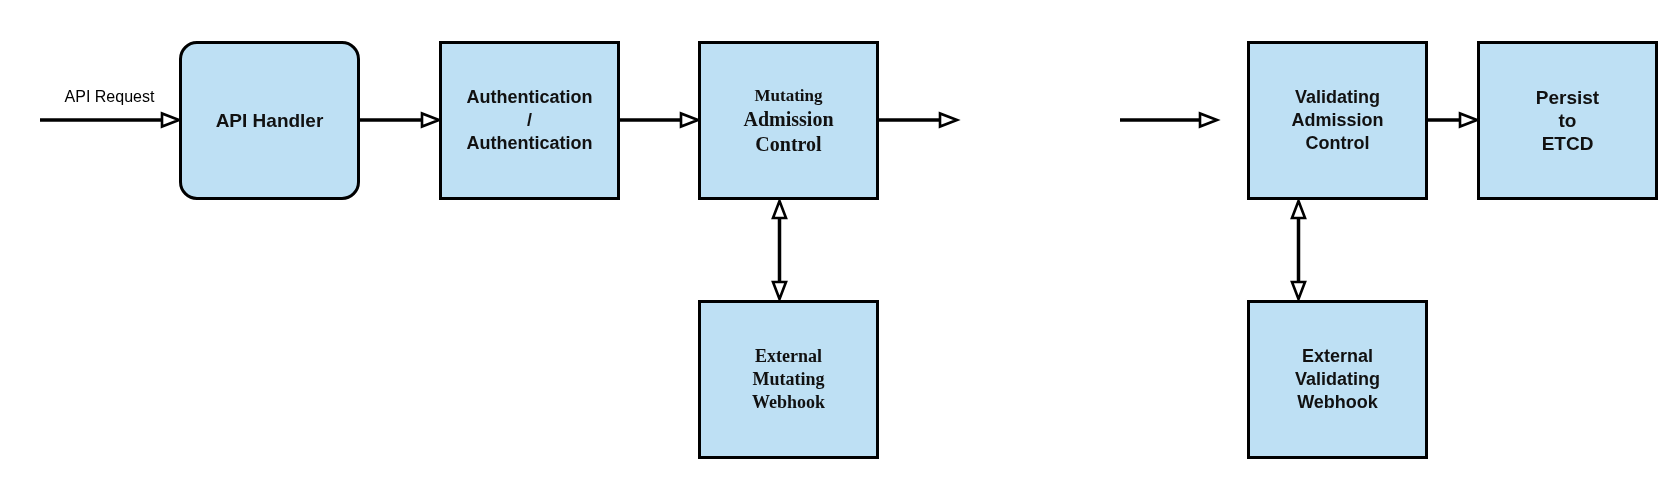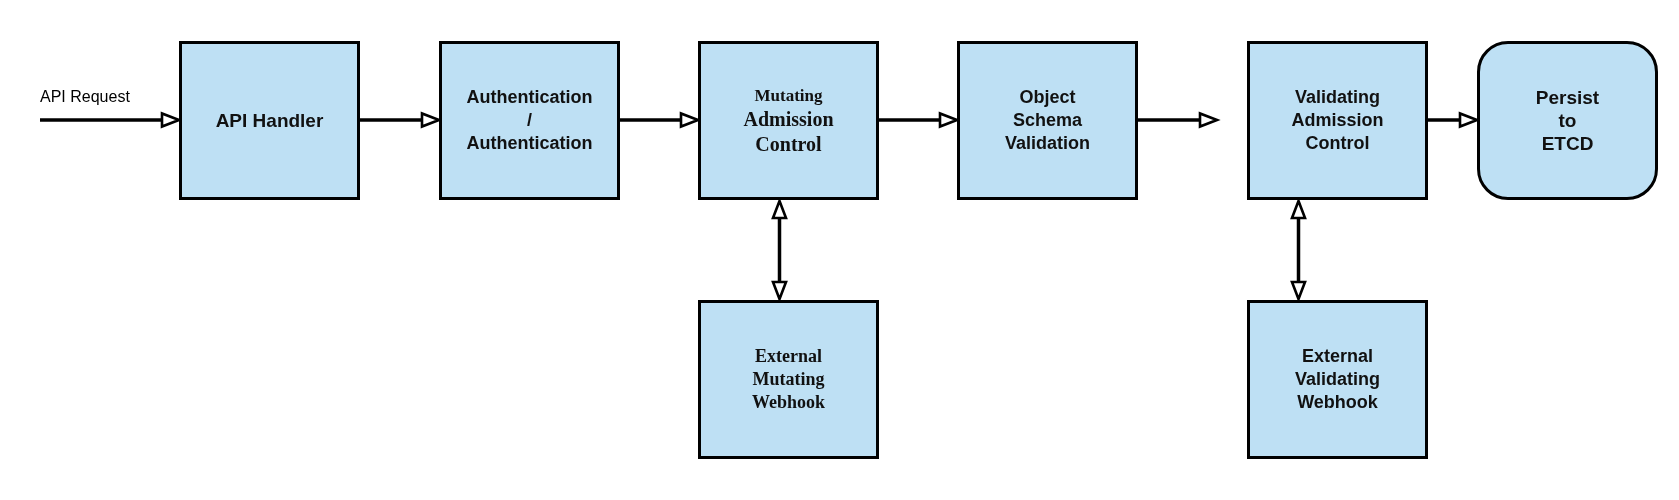--- a/index.html
+++ b/index.html
@@ -47,34 +47,35 @@
     align-items:center;
     justify-content:center;
     text-align:center;
     font-weight:bold;
     font-size:18px;
     line-height:23px;
     color:var(--text-color);
   }
   .row-top{top:41px;}
   .row-bottom{top:300px;}
-  .n1{left:179px;}
+  .n1{left:179px;border-radius:18px;}
   .n2{left:439px;}
   .n3{left:698px;font-family:Liberation Serif, serif;}
   .n4{left:957px;}
   .n5{left:1217px;margin-left:30px;}
-  .n6{left:1477px;border-radius:31px;}
+  .n6{left:1477px;}
   .fs19{font-size:19px;}
   .line-small{font-size:17px;line-height:22px;}
   .line-big{font-size:20px;line-height:25px;}
   .edge-label{
     position:absolute;
     left:40px;
     top:88px;
     width:139px;
+    text-align:center;
     font-size:16px;
     font-weight:normal;
     color:#000000;
     white-space:nowrap;
   }
 </style>
 </head>
 <body>
 
 <div class="canvas">
@@ -119,25 +120,20 @@
     <div>/</div>
     <div>Authentication</div>
   </div>
 
   <div class="node row-top n3">
     <div class="line-small">Mutating</div>
     <div class="line-big">Admission</div>
     <div class="line-big">Control</div>
   </div>
 
-  <div class="node row-top n4">
-    <div>Object</div>
-    <div>Schema</div>
-    <div>Validation</div>
-  </div>
 
   <div class="node row-top n5">
     <div>Validating</div>
     <div>Admission</div>
     <div>Control</div>
   </div>
 
   <div class="node row-top n6 fs19">
     <div>Persist</div>
     <div>to</div>

